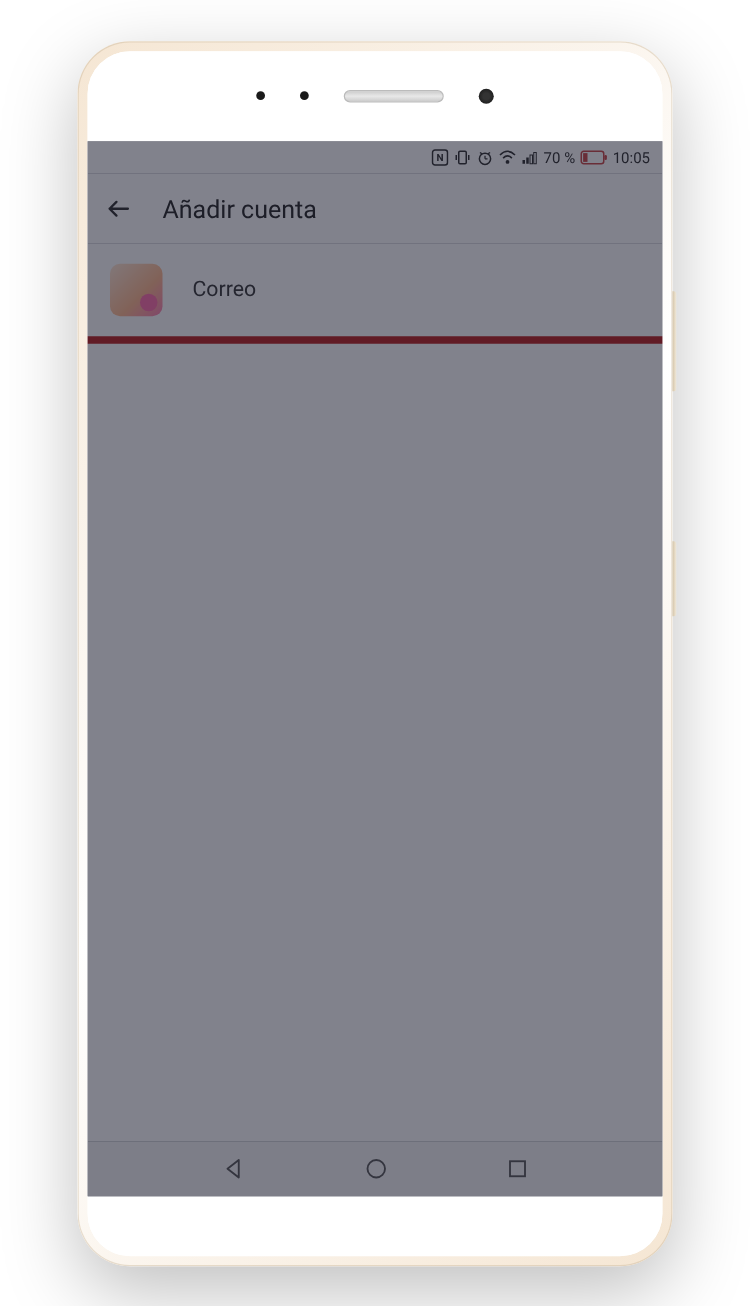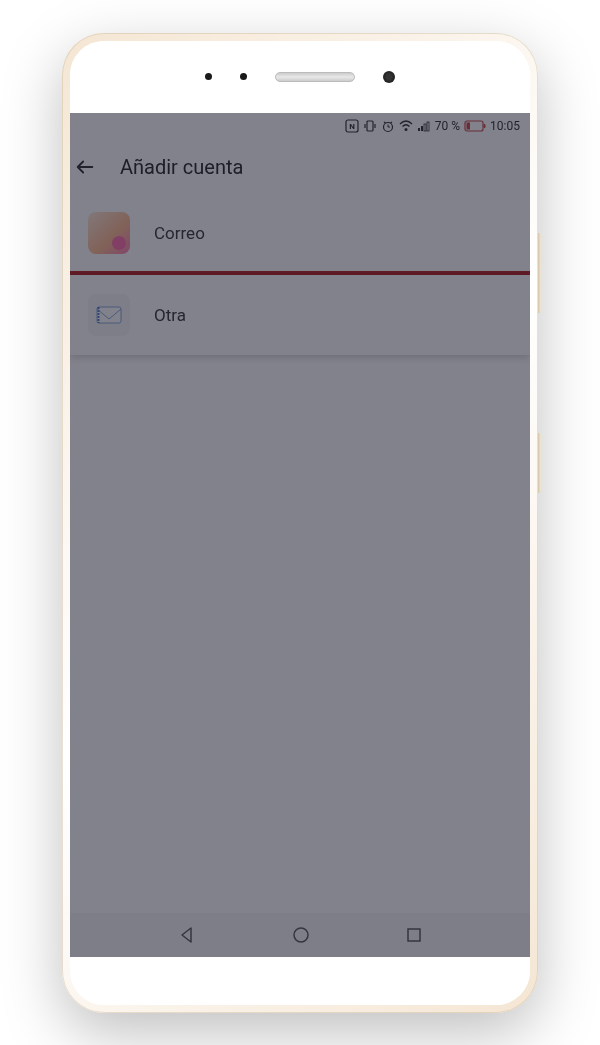--- a/index.html
+++ b/index.html
@@ -99,21 +99,21 @@
       gap: 4px;
     }
     .status-icons svg {
       display: block;
     }
     .header {
       height: 56px;
       background: #ffffff;
       display: flex;
       align-items: center;
-      padding: 0 4px;
+      padding: 0 14px;
       gap: 24px;
       z-index: 1;
     }
     .back-arrow {
       color: #2a2a2a;
       display: flex;
       align-items: center;
     }
     .header-title {
       font-size: 20px;
@@ -124,21 +124,21 @@
       flex: 1;
       background: #ffffff;
       z-index: 1;
     }
     .list-item {
       display: flex;
       align-items: center;
       height: 80px;
       padding: 0 18px;
       gap: 24px;
-      border-bottom: 4px solid #b91c1c;
+      border-bottom: 6px solid #b91c1c;
       cursor: pointer;
     }
     .list-item.highlighted {
       position: relative;
       z-index: 10;
       background: #ffffff;
       border: none;
       box-shadow: 0 2px 8px rgba(0,0,0,0.2);
     }
     .item-icon {
@@ -290,30 +290,20 @@
       </div>
 
       <div class="content">
 
         <div class="list-item">
           <div class="item-icon icon-correo"></div>
           <span class="item-label">Correo</span>
         </div>
 
 
-        <div class="list-item highlighted">
-          <div class="item-icon icon-otra">
-            <svg width="34" height="34" viewBox="0 0 34 34">
-              <rect x="5" y="9" width="24" height="16" rx="2" fill="#ffffff" stroke="#8aa6d6" stroke-width="1"></rect>
-              <path d="M 5 11 L 17 21 L 29 11" fill="none" stroke="#8aa6d6" stroke-width="1"></path>
-              <line x1="6.5" y1="9" x2="6.5" y2="25" stroke="#4a7ac8" stroke-width="2" stroke-dasharray="2 1"></line>
-            </svg>
-          </div>
-          <span class="item-label">Otra</span>
-        </div>
 
         <div class="blank-below"></div>
       </div>
 
       <div class="nav-bar">
         <span class="nav-btn">
           <svg width="20" height="20" viewBox="0 0 20 20">
               <path d="M 14 3 L 5 10 L 14 17 Z" fill="none" stroke="#555" stroke-width="1.5" stroke-linejoin="round"></path>
             </svg>
         </span>

